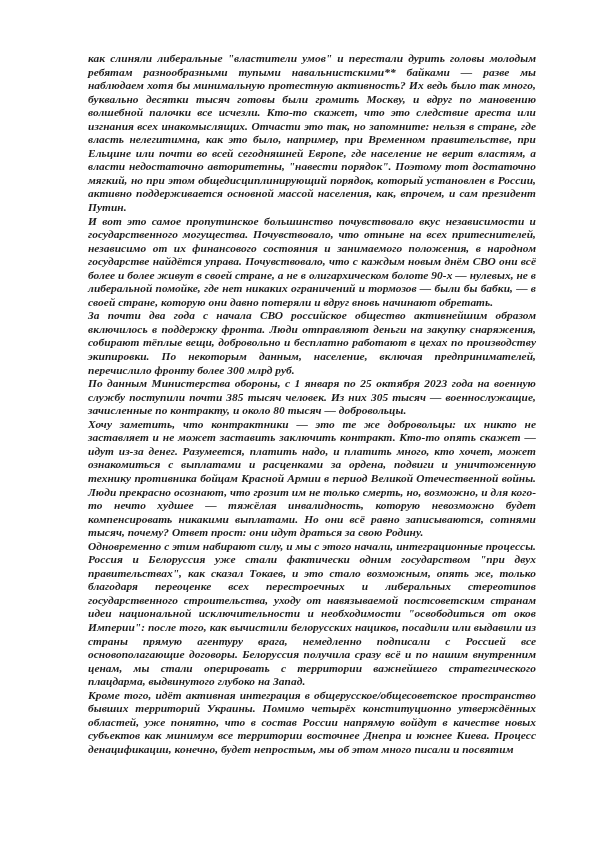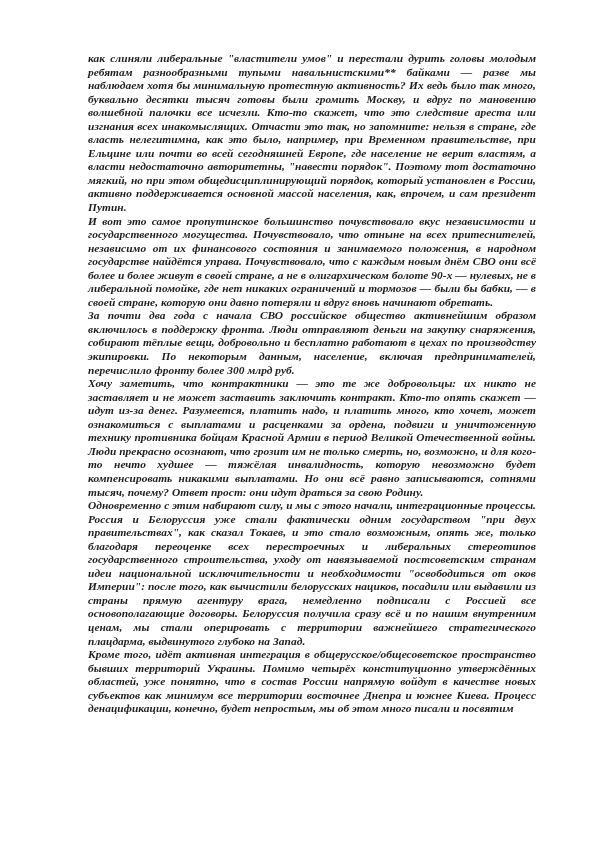--- a/index.html
+++ b/index.html
@@ -32,16 +32,17 @@
       letter-spacing: 0.05px;
     }
   </style>
 </head>
 <body>
 
 <div class="page">
   <p class="para">как слиняли либеральные "властители умов" и перестали дурить головы молодым ребятам разнообразными тупыми навальнистскими** байками — разве мы наблюдаем хотя бы минимальную протестную активность? Их ведь было так много, буквально десятки тысяч готовы были громить Москву, и вдруг по мановению волшебной палочки все исчезли. Кто-то скажет, что это следствие ареста или изгнания всех инакомыслящих. Отчасти это так, но запомните: нельзя в стране, где власть нелегитимна, как это было, например, при Временном правительстве, при Ельцине или почти во всей сегодняшней Европе, где население не верит властям, а власти недостаточно авторитетны, "навести порядок". Поэтому тот достаточно мягкий, но при этом общедисциплинирующий порядок, который установлен в России, активно поддерживается основной массой населения, как, впрочем, и сам президент Путин.</p>
   <p class="para">И вот это самое пропутинское большинство почувствовало вкус независимости и государственного могущества. Почувствовало, что отныне на всех притеснителей, независимо от их финансового состояния и занимаемого положения, в народном государстве найдётся управа. Почувствовало, что с каждым новым днём СВО они всё более и более живут в своей стране, а не в олигархическом болоте 90-х — нулевых, не в либеральной помойке, где нет никаких ограничений и тормозов — были бы бабки, — в своей стране, которую они давно потеряли и вдруг вновь начинают обретать.</p>
   <p class="para">За почти два года с начала СВО российское общество активнейшим образом включилось в поддержку фронта. Люди отправляют деньги на закупку снаряжения, собирают тёплые вещи, добровольно и бесплатно работают в цехах по производству экипировки. По некоторым данным, население, включая предпринимателей, перечислило фронту более 300 млрд руб.</p>
+  <p class="para">По данным Министерства обороны, с 1 января по 25 октября 2023 года на военную службу поступили почти 385 тысяч человек. Из них 305 тысяч — военнослужащие, зачисленные по контракту, и около 80 тысяч — добровольцы.</p>
   <p class="para">Хочу заметить, что контрактники — это те же добровольцы: их никто не заставляет и не может заставить заключить контракт. Кто-то опять скажет — идут из-за денег. Разумеется, платить надо, и платить много, кто хочет, может ознакомиться с выплатами и расценками за ордена, подвиги и уничтоженную технику противника бойцам Красной Армии в период Великой Отечественной войны. Люди прекрасно осознают, что грозит им не только смерть, но, возможно, и для кого-то нечто худшее — тяжёлая инвалидность, которую невозможно будет компенсировать никакими выплатами. Но они всё равно записываются, сотнями тысяч, почему? Ответ прост: они идут драться за свою Родину.</p>
   <p class="para">Одновременно с этим набирают силу, и мы с этого начали, интеграционные процессы. Россия и Белоруссия уже стали фактически одним государством "при двух правительствах", как сказал Токаев, и это стало возможным, опять же, только благодаря переоценке всех перестроечных и либеральных стереотипов государственного строительства, уходу от навязываемой постсоветским странам идеи национальной исключительности и необходимости "освободиться от оков Империи": после того, как вычистили белорусских нациков, посадили или выдавили из страны прямую агентуру врага, немедленно подписали с Россией все основополагающие договоры. Белоруссия получила сразу всё и по нашим внутренним ценам, мы стали оперировать с территории важнейшего стратегического плацдарма, выдвинутого глубоко на Запад.</p>
   <p class="para">Кроме того, идёт активная интеграция в общерусское/общесоветское пространство бывших территорий Украины. Помимо четырёх конституционно утверждённых областей, уже понятно, что в состав России напрямую войдут в качестве новых субъектов как минимум все территории восточнее Днепра и южнее Киева. Процесс денацификации, конечно, будет непростым, мы об этом много писали и посвятим</p>
 </div>
 
 </body></html>

